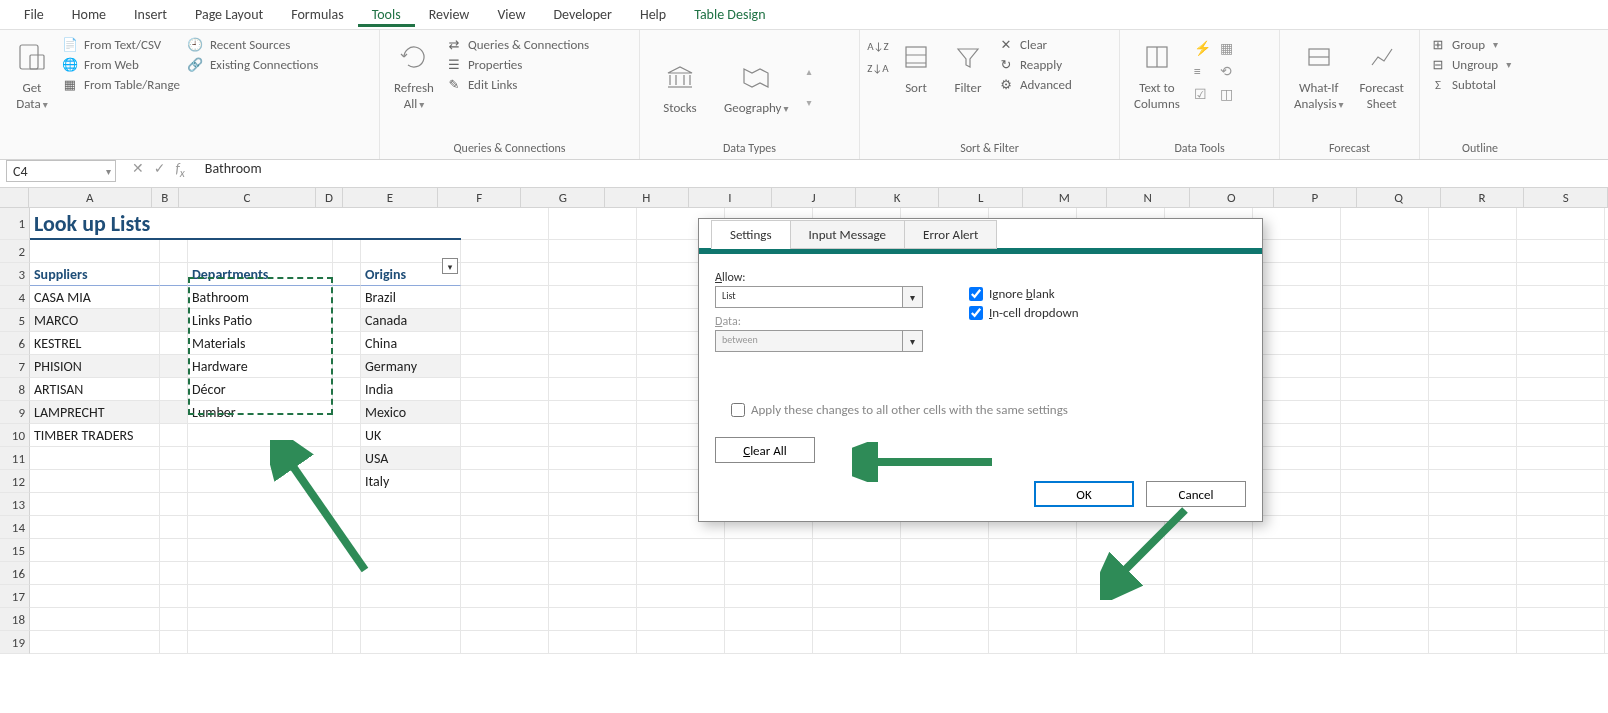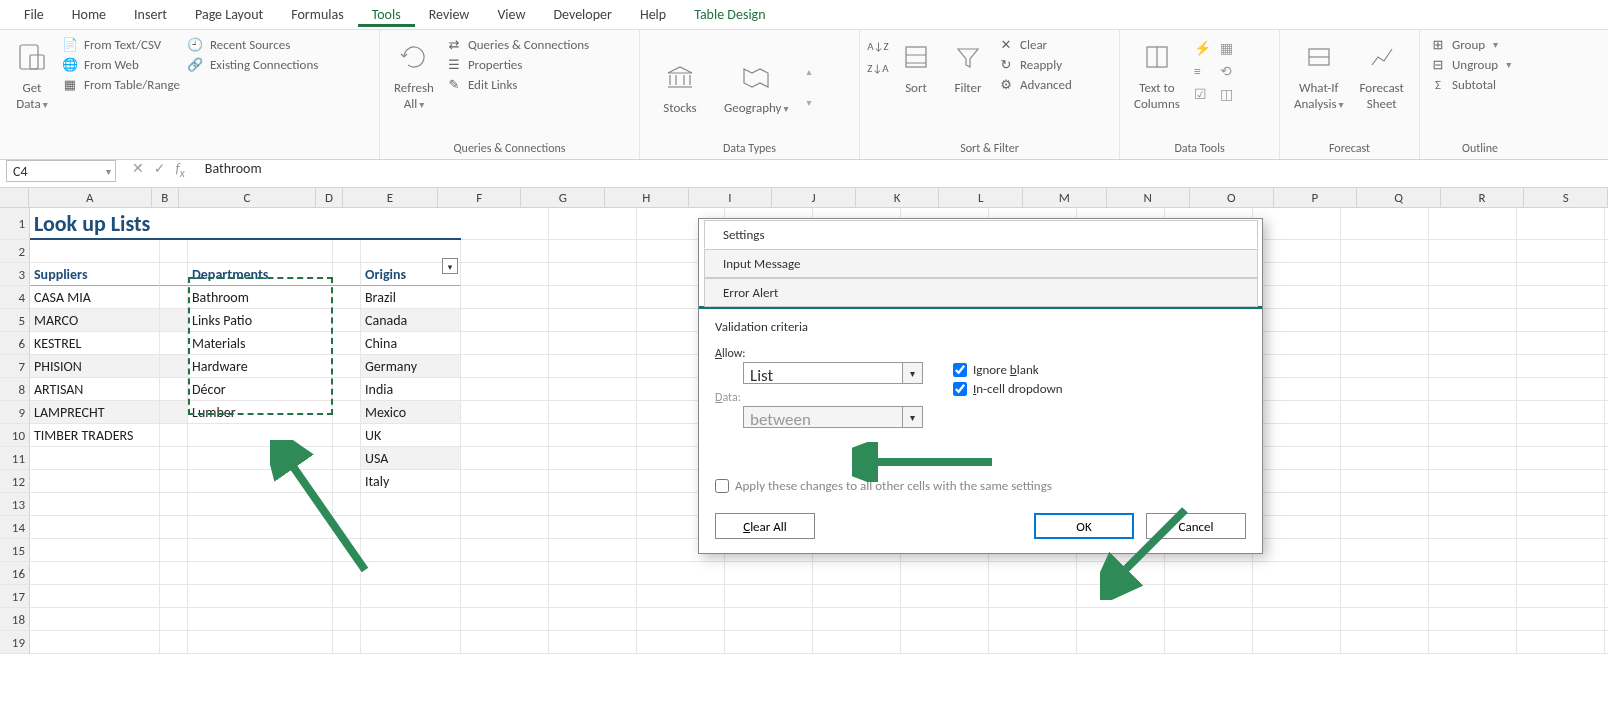--- a/index.html
+++ b/index.html
@@ -50,39 +50,39 @@
 .alt-row { background: #f2f2f2; }
 .filter-btn { position: absolute; width: 16px; height: 16px; border: 1px solid #888; background: #fff; display:flex; align-items:center; justify-content:center; font-size:9px; }
 
 
 .marquee { position: absolute; border: 2px dashed #217346; pointer-events: none; }
 
 
 .dialog { position: absolute; background: #fff; border: 1px solid #888; box-shadow: 4px 4px 12px rgba(0,0,0,0.25); font-size: 13px; }
 .dialog-title { display: flex; justify-content: space-between; align-items: center; padding: 8px 12px; font-size: 14px; }
 .dialog-title .controls span { padding: 4px 8px; cursor: pointer; font-size: 15px; }
-.dialog-tabs { display: flex; padding: 0 5px; border-bottom: 3px solid #0f766e; flex-direction: column; }
+.dialog-tabs { display: flex; padding: 0 12px; border-bottom: 6px solid #0f766e; }
 .dialog-tab { padding: 6px 18px; border: 1px solid transparent; cursor: pointer; font-size: 13px; position: relative; top: 1px; background: #f4f4f4; border: 1px solid #ccc; margin-right: -1px; }
 .dialog-tab.active { background: #fff; border-bottom: 1px solid #fff; }
 .dialog-body { padding: 10px 16px 6px; }
 .fieldset-label { font-size: 13px; margin-bottom: 6px; }
 .field-row { margin: 6px 0; }
 .field-label { font-size: 12px; margin-bottom: 2px; display:block; }
 .combo { display: flex; align-items: center; }
-.combo input, .combo .sel { width: 160px; height: 22px; border: 1px solid #999; padding: 2px 6px; font-size: 17px; background:#fff;margin-left:28px; }
+.combo input, .combo .sel { width: 188px; height: 22px; border: 1px solid #999; padding: 2px 6px; font-size: 10px; background:#fff; }
 .combo .sel.disabled { color: #999; background: #f4f4f4; }
 .combo .drop { width: 20px; height: 22px; border: 1px solid #999; border-left: none; display:flex; align-items:center; justify-content:center; font-size:10px; cursor:pointer; background:#f4f4f4; }
 .src-input { width: 330px; height: 22px; border: 1px solid #999; padding: 2px 6px; font-size: 13px; }
 .ref-btn { width: 22px; height: 22px; border: 1px solid #999; margin-left: 4px; display:inline-flex; align-items:center; justify-content:center; cursor:pointer; background:#f8f8f8; }
-.chk { display: flex; align-items: center; gap: 6px; font-size: 13px; margin: 4px 0; }
+.chk { display: flex; align-items: center; gap: 6px; font-size: 13px; margin: 4px 16px; }
 .chk input { width: 14px; height: 14px; }
 .dialog-footer { display: flex; justify-content: space-between; padding: 10px 16px 14px; }
 .btn { width: 100px; height: 26px; border: 1px solid #888; background: #fff; cursor: pointer; font-size: 13px; }
 .btn.primary { border: 2px solid #0078d4; }
-.right-btns { display: flex; gap: 12px; }
+.right-btns { display: flex; gap: 12px; margin-top: 44px; }
 
 
 .arrow { position: absolute; pointer-events: none; }
 
 svg.iconsvg { stroke: #888; fill: none; stroke-width: 1.2; }
 </style>
 </head>
 <body>
 
 <div class="menubar">
@@ -778,21 +778,20 @@
   <div class="filter-btn" style="left:442px; top:70px;">▾</div>
 </div>
 
 <div class="dialog" style="left:698px; top:218px; width:565px;">
   <div class="dialog-tabs">
     <div class="dialog-tab active">Settings</div>
     <div class="dialog-tab">Input Message</div>
     <div class="dialog-tab">Error Alert</div>
   </div>
   <div class="dialog-body">
-    <div class="fieldset-label">Validation criteria</div>
     <div style="display:flex; gap:30px;">
       <div>
         <div class="field-row">
           <span class="field-label"><u>A</u>llow:</span>
           <div class="combo">
             <div class="sel">List</div>
             <div class="drop">▾</div>
           </div>
         </div>
         <div class="field-row">

